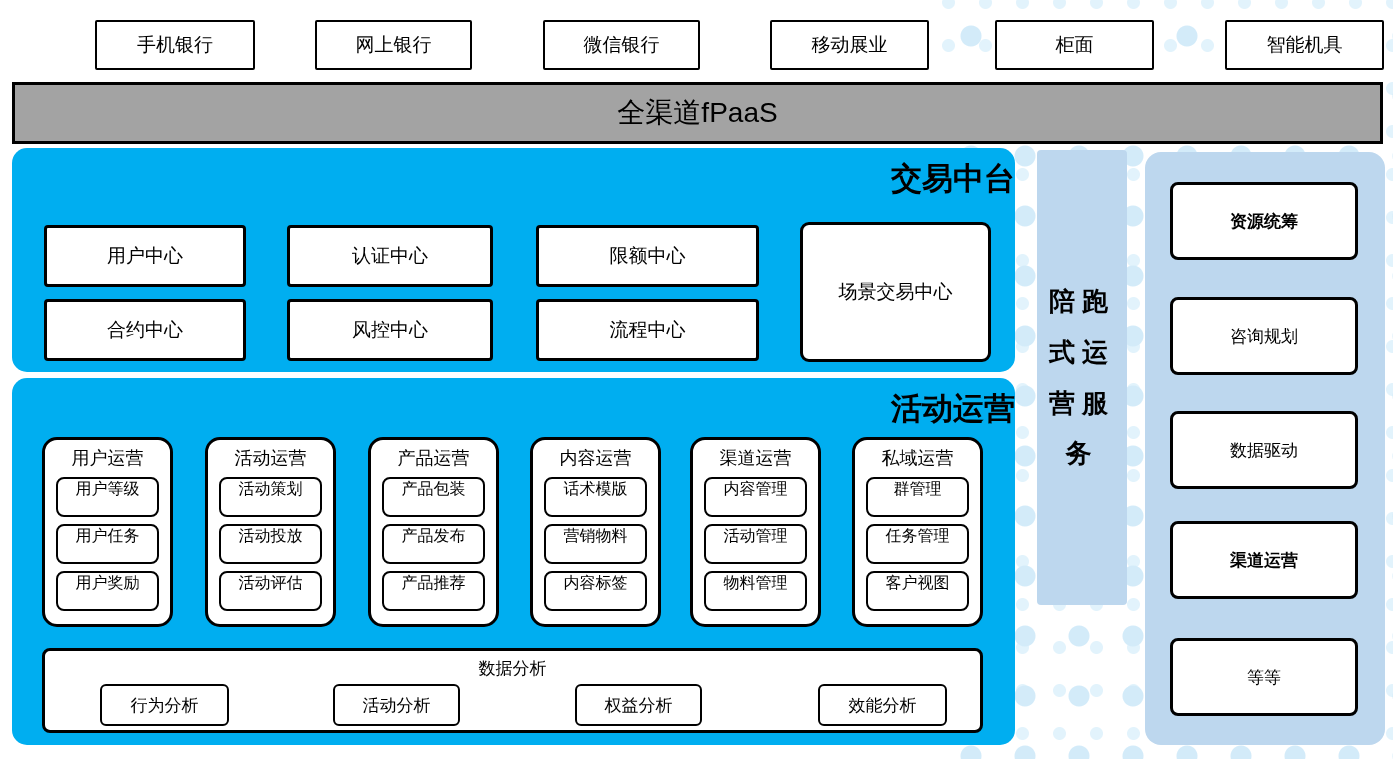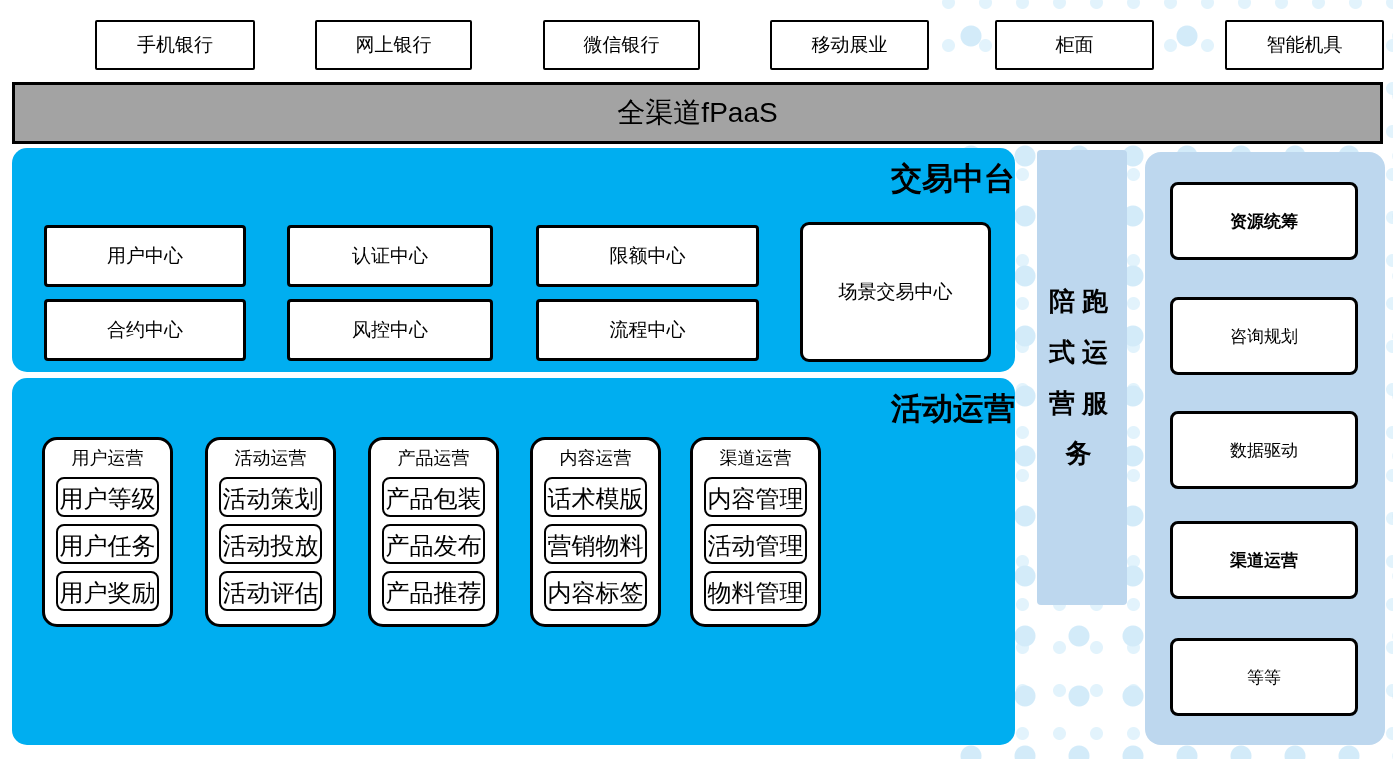--- a/index.html
+++ b/index.html
@@ -44,22 +44,22 @@
   }
   .tallbox{border-radius:9px;}
   .col{
     position:absolute;top:59px;width:131px;height:190px;background:#fff;
     border:3px solid #000;border-radius:15px;box-sizing:border-box;
     display:flex;flex-direction:column;align-items:center;
   }
   .col-head{margin-top:6px;font-size:18px;}
   .mini{
     width:103px;height:40px;margin-top:7px;background:#fff;border:2px solid #000;
-    border-radius:8px;display:flex;align-items:flex-end;justify-content:center;
-    font-size:24px;flex:none;box-sizing:border-box;
+    border-radius:8px;display:flex;align-items:flex-start;justify-content:center;
+    font-size:16px;flex:none;box-sizing:border-box;
   }
   .ana-outer{
     position:absolute;left:30px;top:270px;width:941px;height:85px;background:#fff;
     border:3px solid #000;border-radius:8px;box-sizing:border-box;
   }
   .ana-title{position:absolute;top:6px;left:0;width:100%;text-align:center;font-size:17px;}
   .ana-box{
     position:absolute;top:33px;height:38px;background:#fff;border:2px solid #000;
     border-radius:6px;display:flex;align-items:center;justify-content:center;font-size:17px;
   }
@@ -201,21 +201,48 @@
           <span>内容管理</span>
         </div>
       <div class="mini">
           <span>活动管理</span>
         </div>
       <div class="mini">
           <span>物料管理</span>
         </div>
     </div>
 
-
+    <div class="col" style="left:840px;">
+      <div class="col-head">私域运营</div>
+      <div class="mini">
+          <span>群管理</span>
+        </div>
+      <div class="mini">
+          <span>任务管理</span>
+        </div>
+      <div class="mini">
+          <span>客户视图</span>
+        </div>
+    </div>
+
+    <div class="ana-outer">
+      <div class="ana-title">数据分析</div>
+      <div class="ana-box" style="left:55px;width:125px;">
+        <span>行为分析</span>
+      </div>
+      <div class="ana-box" style="left:288px;width:123px;">
+        <span>活动分析</span>
+      </div>
+      <div class="ana-box" style="left:530px;width:123px;">
+        <span>权益分析</span>
+      </div>
+      <div class="ana-box" style="left:773px;width:125px;">
+        <span>效能分析</span>
+      </div>
+    </div>
   </div>
 
   <div class="abs side-bar">
     <div class="side-bar-text">陪跑式运营服务</div>
   </div>
 
   <div class="abs right-panel">
     <div class="rbox bold" style="top:30px;">
       <span>资源统筹</span>
     </div>

